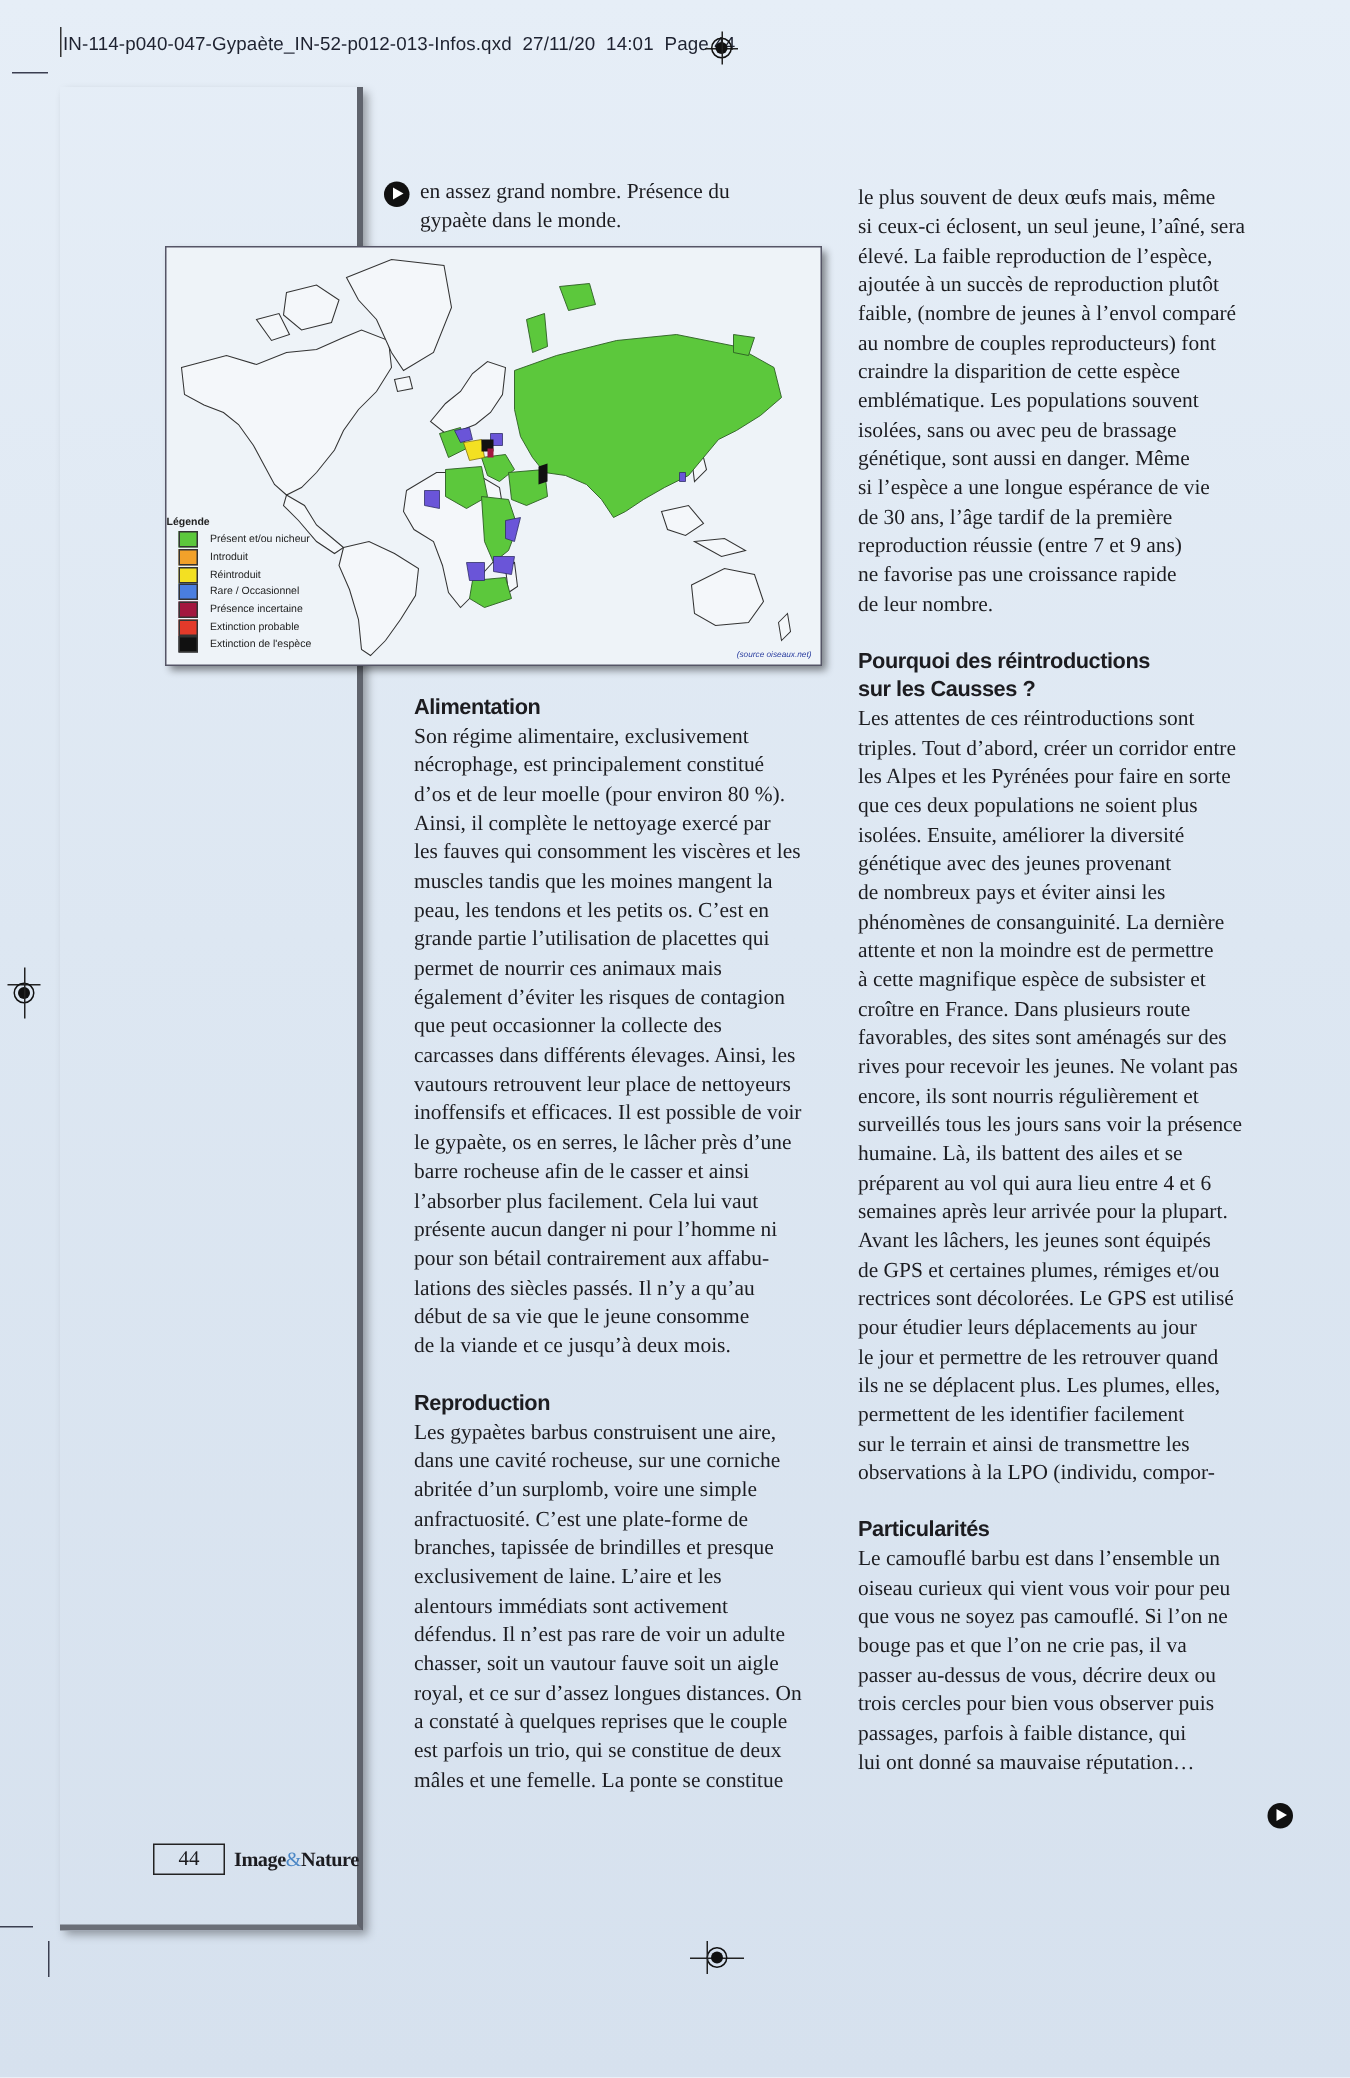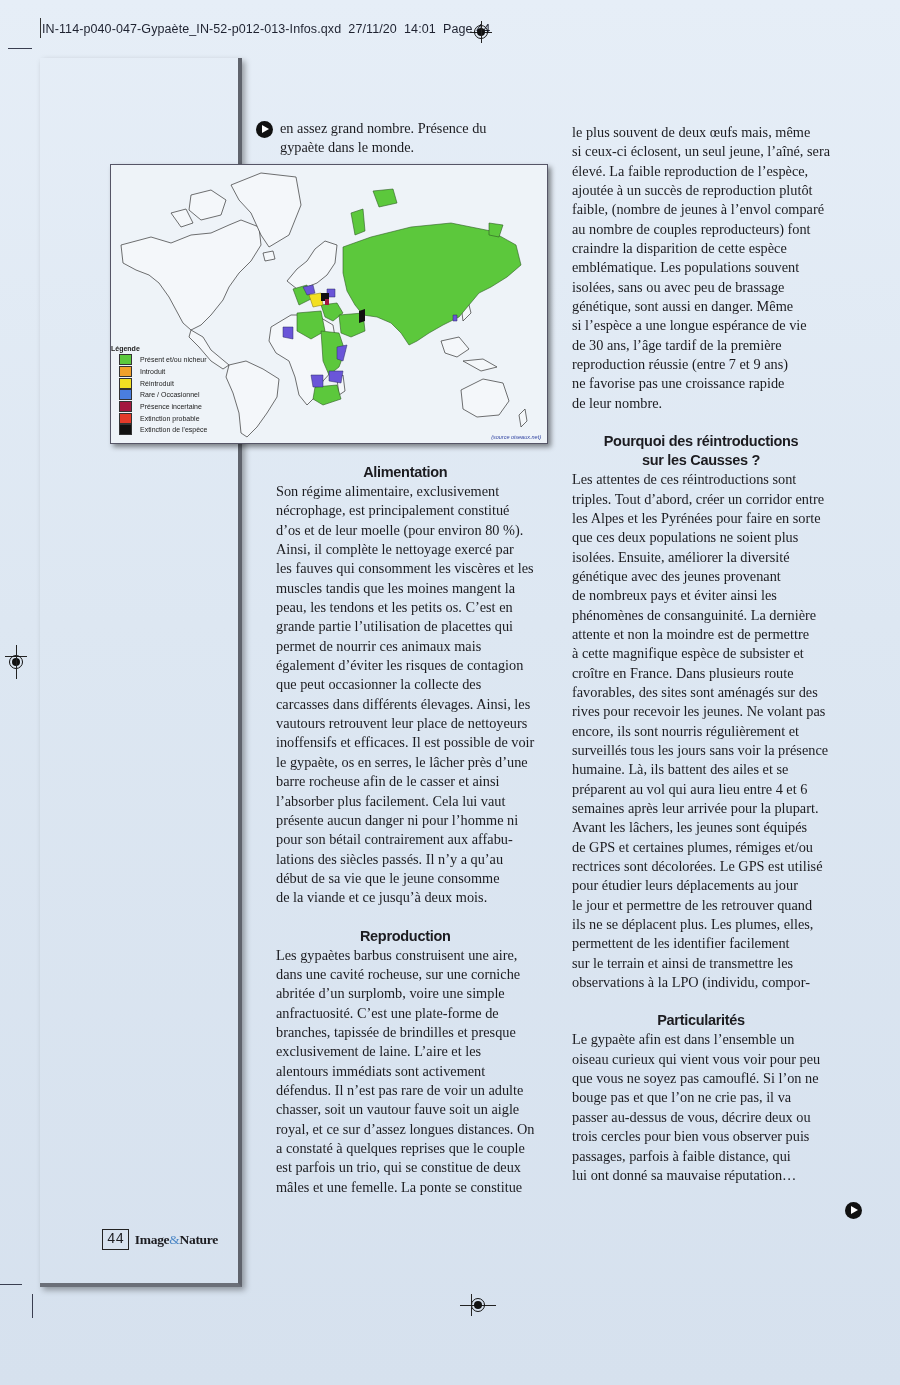--- a/index.html
+++ b/index.html
@@ -38,28 +38,28 @@
   .map-box svg { position:absolute; left:0; top:0; }
   .legend { position:absolute; left:0; top:180px; font-family:"Liberation Sans", sans-serif; }
   .legend-title { font-size:7px; font-weight:bold; color:#222; margin-left:0; margin-bottom:2px; }
   .legend-item { display:flex; align-items:center; height:11.7px; margin-left:8px; }
   .legend-swatch { width:11px; height:9px; border:1px solid #333; margin-right:8px; }
   .legend-label { font-size:7px; color:#222; }
   .map-source { position:absolute; right:6px; bottom:3px; font-family:"Liberation Sans", sans-serif; font-size:5.5px; font-style:italic; color:#2c3fa0; }
 
   .col { position:absolute; font-size:14.3px; line-height:19.35px; }
   .col .line { display:block; white-space:nowrap; }
-  .heading { font-family:"Liberation Sans", sans-serif; font-weight:bold; font-size:14.5px; letter-spacing:-0.3px; line-height:19px; display:block;text-align:center; }
+  .heading { font-family:"Liberation Sans", sans-serif; font-weight:bold; font-size:14.5px; letter-spacing:-0.3px; line-height:19px; display:block; }
   .arrow-icon {
     display:inline-block; width:17px; height:17px; border-radius:50%; background:#111; position:relative; vertical-align:middle;
   }
   .arrow-icon::after { content:""; position:absolute; left:6px; top:4px; border-left:7px solid #fff; border-top:4.5px solid transparent; border-bottom:4.5px solid transparent; }
 
   .folio { position:absolute; left:102px; top:1229px; display:flex; align-items:center; }
-  .folio-num { border:1px solid #222; font-family:Liberation Mono, monospace; font-size:14px; padding:1px 4px; line-height:17px; }
+  .folio-num { border:1px solid #222; font-family:Liberation Serif, serif; font-size:14px; padding:1px 16px; line-height:17px; }
   .folio-brand { margin-left:6px; font-family:"Liberation Serif", serif; font-weight:bold; font-size:13.5px; letter-spacing:-0.3px; }
   .folio-amp { color:#4a86c5; font-weight:normal; }
 </style>
 </head>
 <body>
 
 <div class="slug-bar"></div>
 <div class="slug">
   <span>IN-114-p040-047-Gypaète_IN-52-p012-013-Infos.qxd</span>&nbsp;
   <span>27/11/20</span>&nbsp;
@@ -277,21 +277,21 @@
     <span class="line">pour étudier leurs déplacements au jour</span>
     <span class="line">le jour et permettre de les retrouver quand</span>
     <span class="line">ils ne se déplacent plus. Les plumes, elles,</span>
     <span class="line">permettent de les identifier facilement</span>
     <span class="line">sur le terrain et ainsi de transmettre les</span>
     <span class="line">observations à la LPO (individu, compor-</span>
   </div>
   <div style="height:19px;"></div>
   <span class="heading">Particularités</span>
   <div>
-    <span class="line">Le gypaète afin est dans l’ensemble un</span>
+    <span class="line">Le camouflé barbu est dans l’ensemble un</span>
     <span class="line">oiseau curieux qui vient vous voir pour peu</span>
     <span class="line">que vous ne soyez pas camouflé. Si l’on ne</span>
     <span class="line">bouge pas et que l’on ne crie pas, il va</span>
     <span class="line">passer au-dessus de vous, décrire deux ou</span>
     <span class="line">trois cercles pour bien vous observer puis</span>
     <span class="line">passages, parfois à faible distance, qui</span>
     <span class="line">lui ont donné sa mauvaise réputation…</span>
   </div>
 </div>
 

